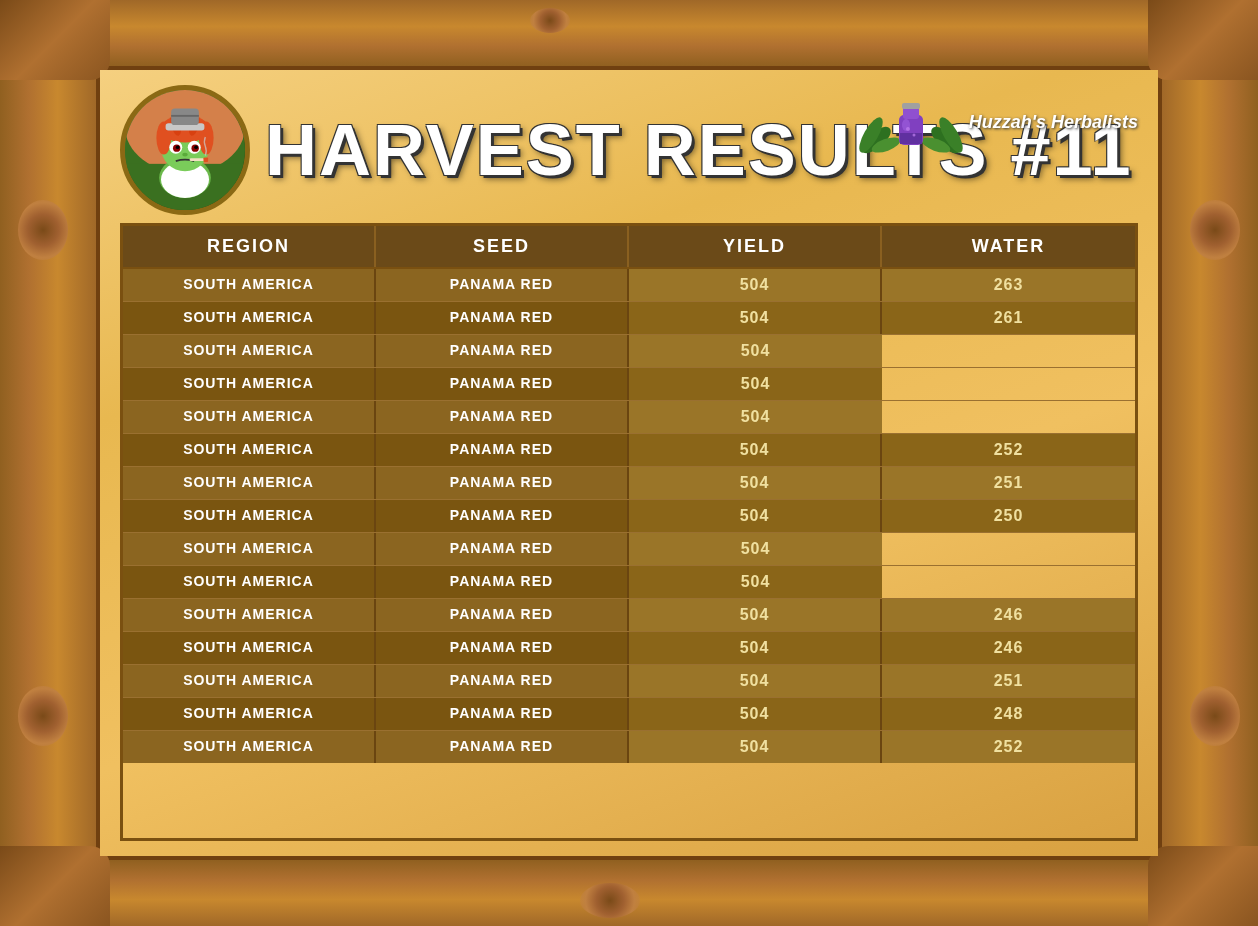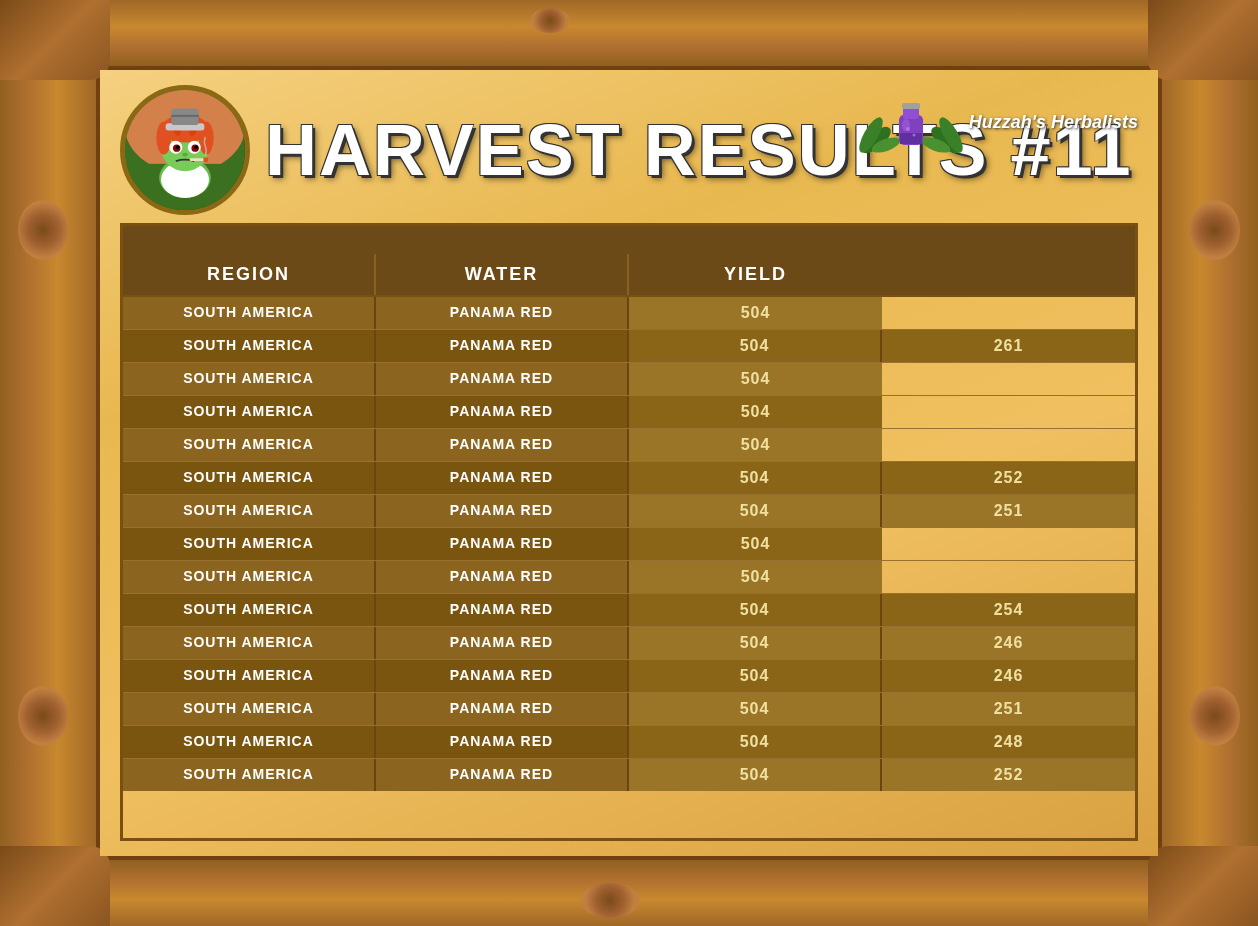--- a/index.html
+++ b/index.html
@@ -213,21 +213,20 @@
 
     .table-header-cell {
       padding: 10px 5px;
       text-align: center;
       color: white;
       font-size: 18px;
       font-weight: 900;
       letter-spacing: 2px;
       text-transform: uppercase;
       border-right: 2px solid #8a6020;
-      margin-top: 28px;
     }
     .table-header-cell:last-child { border-right: none; }
 
     .table-body {
       display: flex;
       flex-direction: column;
       flex: 1;
     }
 
     .table-row {
@@ -374,29 +373,31 @@
           </svg>
         </div>
         <span class="logo-text">Huzzah's Herbalists</span>
       </div>
     </div>
 
     <div class="table-container">
 
       <div class="table-header-row">
         <div class="table-header-cell">REGION</div>
+        <div class="table-header-cell">SEED</div>
+        <div class="table-header-cell">YIELD</div>
         <div class="table-header-cell">WATER</div>
-        <div class="table-header-cell">YIELD</div>
       </div>
 
       <div class="table-body" id="table-body">
       <div class="table-row">
             <div class="table-cell cell-region">SOUTH AMERICA</div>
             <div class="table-cell cell-seed">PANAMA RED</div>
             <div class="table-cell cell-water">504</div>
+            <div class="table-cell cell-yield">263</div>
           </div>
           <div class="table-row">
             <div class="table-cell cell-region">SOUTH AMERICA</div>
             <div class="table-cell cell-seed">PANAMA RED</div>
             <div class="table-cell cell-water">504</div>
             <div class="table-cell cell-yield">261</div>
           </div>
           <div class="table-row">
             <div class="table-cell cell-region">SOUTH AMERICA</div>
             <div class="table-cell cell-seed">PANAMA RED</div>
@@ -421,31 +422,31 @@
           <div class="table-row">
             <div class="table-cell cell-region">SOUTH AMERICA</div>
             <div class="table-cell cell-seed">PANAMA RED</div>
             <div class="table-cell cell-water">504</div>
             <div class="table-cell cell-yield">251</div>
           </div>
           <div class="table-row">
             <div class="table-cell cell-region">SOUTH AMERICA</div>
             <div class="table-cell cell-seed">PANAMA RED</div>
             <div class="table-cell cell-water">504</div>
-          </div>
-          <div class="table-row">
-            <div class="table-cell cell-region">SOUTH AMERICA</div>
-            <div class="table-cell cell-seed">PANAMA RED</div>
-            <div class="table-cell cell-water">504</div>
-          </div>
-          <div class="table-row">
-            <div class="table-cell cell-region">SOUTH AMERICA</div>
-            <div class="table-cell cell-seed">PANAMA RED</div>
-            <div class="table-cell cell-water">504</div>
-            <div class="table-cell cell-yield">254</div>
+            <div class="table-cell cell-yield">250</div>
+          </div>
+          <div class="table-row">
+            <div class="table-cell cell-region">SOUTH AMERICA</div>
+            <div class="table-cell cell-seed">PANAMA RED</div>
+            <div class="table-cell cell-water">504</div>
+          </div>
+          <div class="table-row">
+            <div class="table-cell cell-region">SOUTH AMERICA</div>
+            <div class="table-cell cell-seed">PANAMA RED</div>
+            <div class="table-cell cell-water">504</div>
           </div>
           <div class="table-row">
             <div class="table-cell cell-region">SOUTH AMERICA</div>
             <div class="table-cell cell-seed">PANAMA RED</div>
             <div class="table-cell cell-water">504</div>
             <div class="table-cell cell-yield">246</div>
           </div>
           <div class="table-row">
             <div class="table-cell cell-region">SOUTH AMERICA</div>
             <div class="table-cell cell-seed">PANAMA RED</div>

